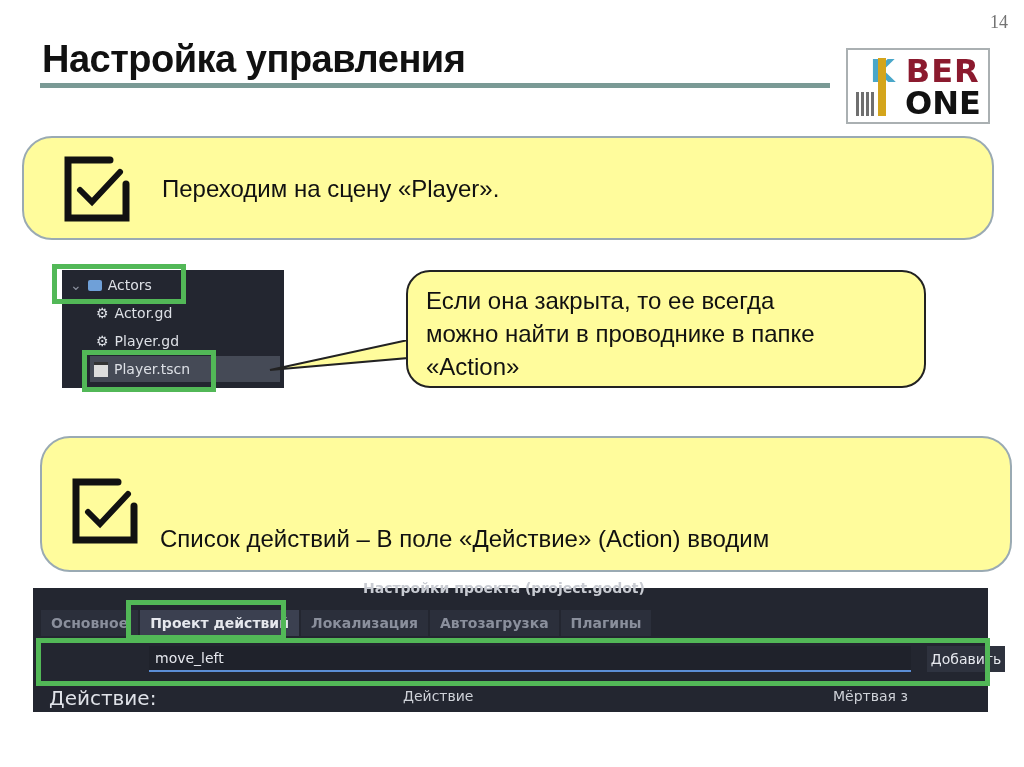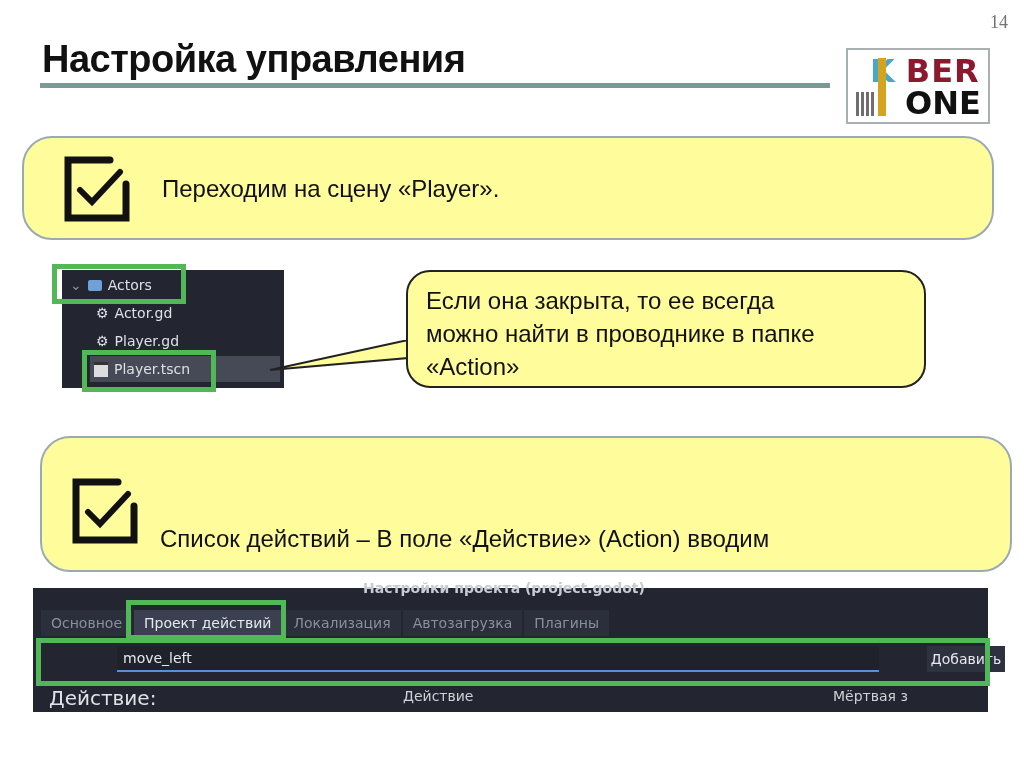--- a/index.html
+++ b/index.html
@@ -20,26 +20,26 @@
   .panel2 { left:40px; top:436px; width:972px; height:136px; }
   .check { position:absolute; }
   .panel-text { position:absolute; font-size:24px; color:#111; line-height:34px; }
   .tree { left:62px; top:270px; width:222px; height:118px; background:#232630; }
   .tree-row { position:absolute; left:0; height:26px; font-family:"DejaVu Sans", sans-serif; font-size:14px; color:#dde0e6; display:flex; align-items:center; gap:6px; }
   .hl { position:absolute; border:5px solid #52b857; box-sizing:border-box; }
   .callout { left:406px; top:270px; width:520px; height:118px; background:#fffc9c; border:2px solid #222; border-radius:24px; box-sizing:border-box; }
   .callout-text { position:absolute; left:18px; top:12px; font-size:24px; line-height:33px; color:#111; }
   .godot { left:33px; top:588px; width:955px; height:124px; background:#232630; font-family:"DejaVu Sans", sans-serif; }
   .g-title { position:absolute; left:330px; top:-8px; font-size:14px; font-weight:bold; color:#c8cbd2; }
-  .tabs { position:absolute; left:8px; top:22px; display:flex; gap:2px; }
+  .tabs { position:absolute; left:8px; top:22px; display:flex; gap:2px;font-weight:bold; }
   .tab { background:#2b2f3b; color:#8a8f9c; font-size:14px; padding:5px 10px; }
   .tab.active { background:#3b4050; color:#e6e8ee; }
   .action-row { position:absolute; left:12px; top:56px; width:940px; height:32px; }
   .action-label { position:absolute; left:4px; top:6px; font-size:20px; color:#dfe2e8;margin-top:36px; }
-  .action-input { position:absolute; left:72px; top:2px; width:762px; height:26px; background:#1f222b; border-bottom:2px solid #5b8ed6; color:#e6e8ee; font-size:14px; padding-left:6px; box-sizing:border-box; line-height:24px; }
+  .action-input { position:absolute; left:104px; top:2px; width:762px; height:26px; background:#1f222b; border-bottom:2px solid #5b8ed6; color:#e6e8ee; font-size:14px; padding-left:6px; box-sizing:border-box; line-height:24px; }
   .add-btn { position:absolute; left:862px; top:2px; width:78px; height:26px; background:#2e323e; color:#e6e8ee; font-size:14px; text-align:center; line-height:26px;margin-left:20px; }
   .col-head { position:absolute; top:100px; font-size:14px; color:#cfd2d8; }
 </style>
 </head>
 <body>
 
 <div class="abs page-num">14</div>
 <div class="abs title">Настройка управления</div>
 <div class="abs title-rule"></div>
 

